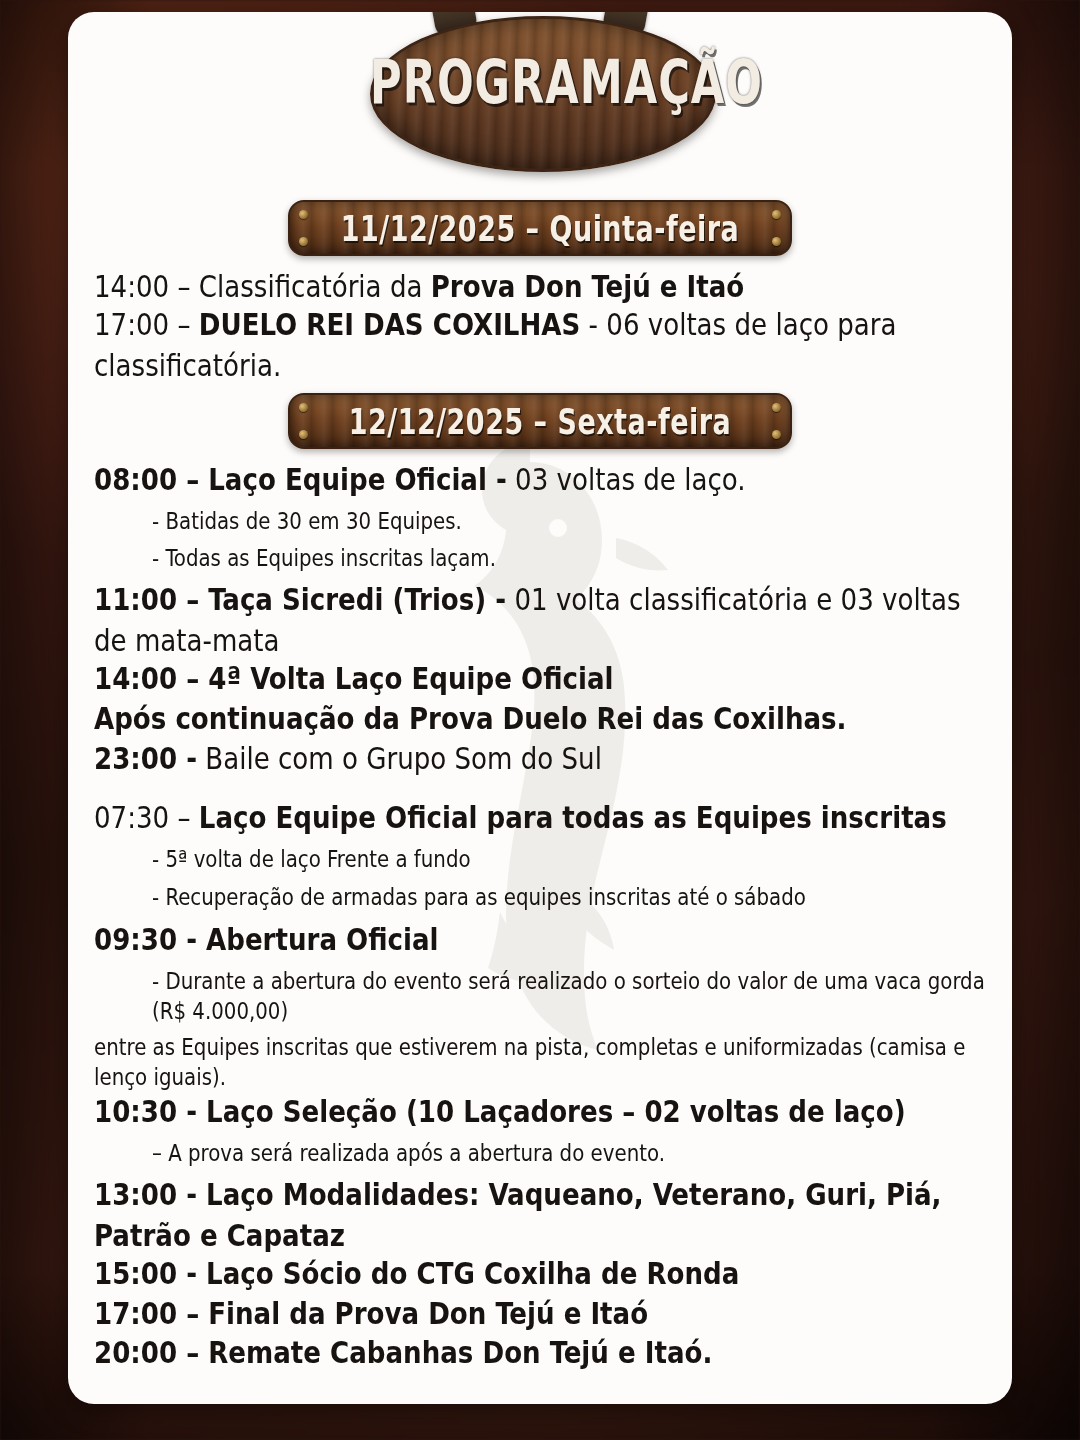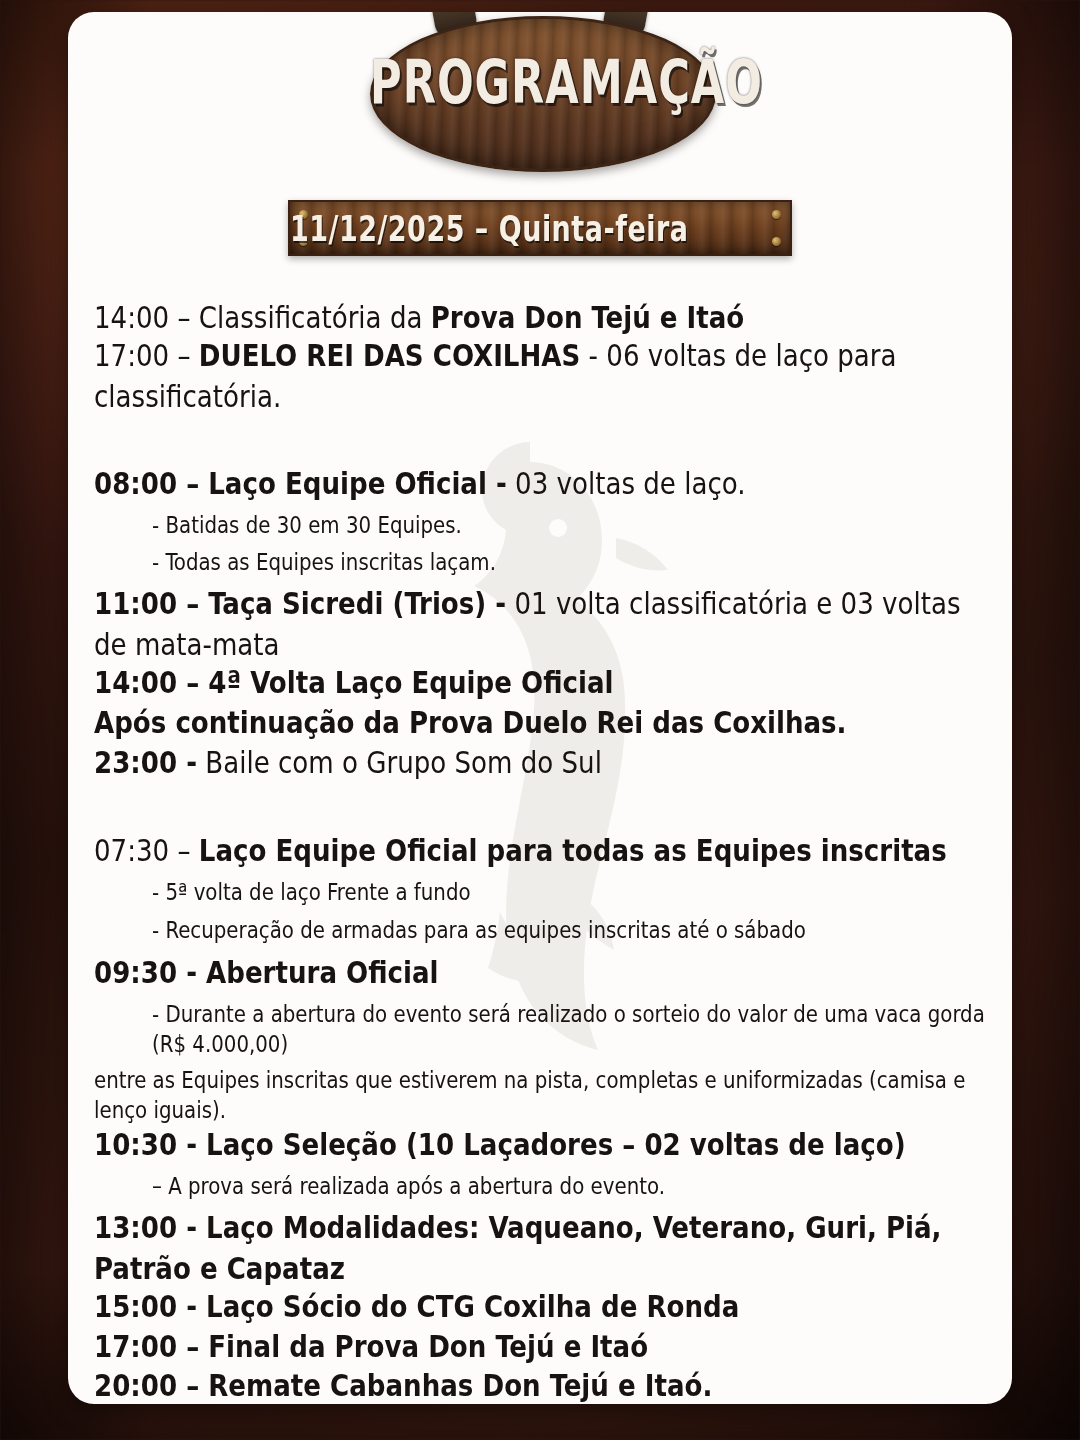--- a/index.html
+++ b/index.html
@@ -107,29 +107,30 @@
     text-shadow: 2px 2px 0 rgba(0,0,0,0.55), 0 0 2px rgba(0,0,0,0.6);
     transform: scaleY(1.25);
   }
 
   
   .date-plaque {
     position: relative;
     margin: 0 auto;
     width: 500px;
     height: 52px;
-    border-radius: 0;
+    border-radius: 16px;
     background:
       repeating-linear-gradient(90deg,
         rgba(0,0,0,0.18) 0px, rgba(0,0,0,0.0) 6px, rgba(255,255,255,0.055) 13px, rgba(0,0,0,0.14) 21px),
       linear-gradient(180deg, #8c5a32 0%, #70411f 45%, #5d3519 75%, #4b2a14 100%);
     border: 2px solid #3a2111;
     box-shadow: inset 0 0 14px rgba(0,0,0,0.5), 0 3px 7px rgba(0,0,0,0.3);
     display: flex;
     align-items: center;
+    justify-content: center;
   }
   .date-plaque .screw {
     position: absolute;
     width: 9px; height: 9px;
     border-radius: 50%;
     background: radial-gradient(circle at 35% 35%, #e5c07a, #8a6a2c 70%, #4a3612);
     box-shadow: 0 1px 1px rgba(0,0,0,0.5);
   }
   .date-plaque .screw.tl { left: 9px; top: 8px; }
   .date-plaque .screw.tr { right: 9px; top: 8px; }
@@ -149,21 +150,21 @@
   
   #content {
     position: absolute;
     left: 0;
     top: 188px;
     width: 944px;
     padding: 0 24px;
     box-sizing: border-box;
   }
   .section { margin-bottom: 2px; }
-  .lines { padding: 10px 2px 6px 2px; margin-top: 31px; }
+  .lines { padding: 10px 2px 6px 2px; }
 
   .line {
     font-family: "DejaVu Sans Condensed", "Liberation Sans Narrow", "Liberation Sans", sans-serif;
     color: #171310;
     line-height: 1.30;
     margin: 2px 0;
     transform: scaleY(1.06);
     transform-origin: left center;
     white-space: normal;
   }
@@ -210,20 +211,27 @@
           <span class="screw bl"></span>
           <span class="screw br"></span>
           <div class="plaque-text">11/12/2025 – Quinta-feira</div>
         </div>
         <div class="lines">
           <div class="line lvl1"><span>14:00 – Classificatória da </span><span class="b">Prova Don Tejú e Itaó</span></div>
           <div class="line lvl1"><span>17:00 – </span><span class="b">DUELO REI DAS COXILHAS</span><span> - 06 voltas de laço para classificatória.</span></div>
         </div>
       </div>
       <div class="section">
+        <div class="date-plaque">
+          <span class="screw tl"></span>
+          <span class="screw tr"></span>
+          <span class="screw bl"></span>
+          <span class="screw br"></span>
+          <div class="plaque-text">12/12/2025 – Sexta-feira</div>
+        </div>
         <div class="lines">
           <div class="line lvl1"><span class="b">08:00 – Laço Equipe Oficial -</span><span> 03 voltas de laço.</span></div>
           <div class="line sub"><span>- Batidas de 30 em 30 Equipes.</span></div>
           <div class="line sub"><span>- Todas as Equipes inscritas laçam.</span></div>
           <div class="line lvl1"><span class="b">11:00 – Taça Sicredi (Trios) -</span><span> 01 volta classificatória e 03 voltas de mata-mata</span></div>
           <div class="line lvl1"><span class="b">14:00 – 4ª Volta Laço Equipe Oficial</span></div>
           <div class="line lvl1"><span class="b">Após continuação da Prova Duelo Rei das Coxilhas.</span></div>
           <div class="line lvl1"><span class="b">23:00 -</span><span> Baile com o Grupo Som do Sul</span></div>
         </div>
       </div>

